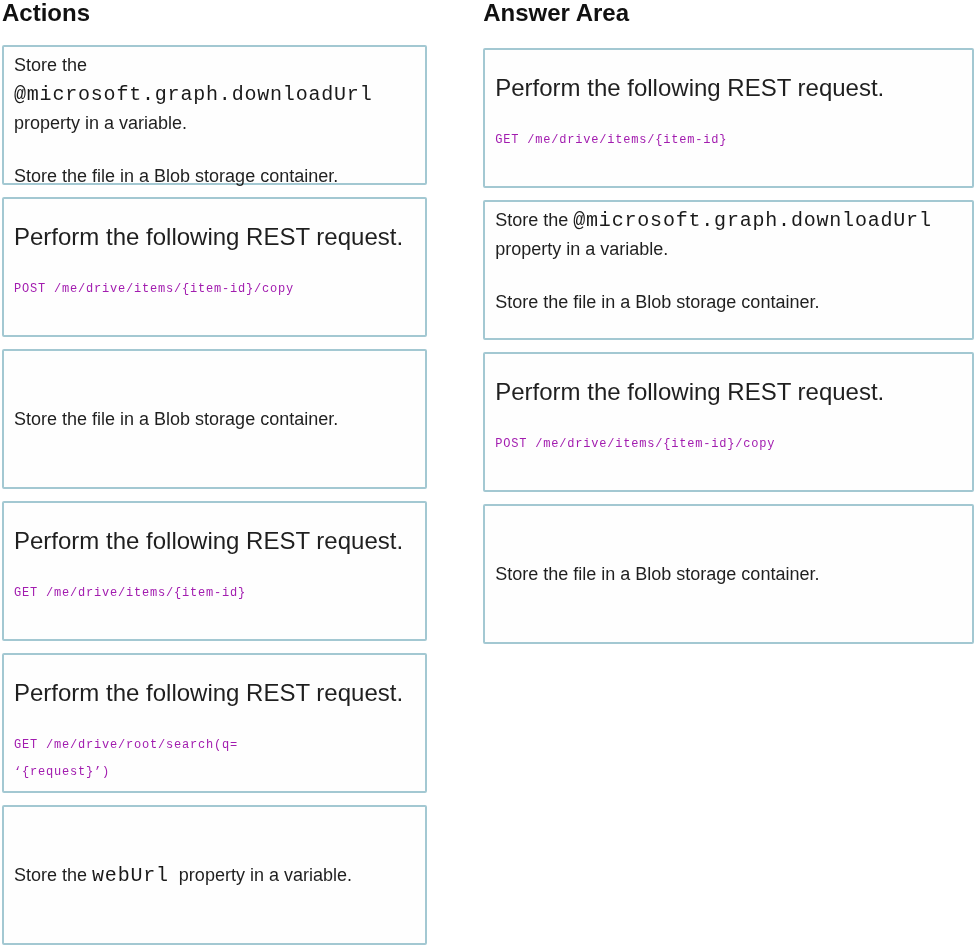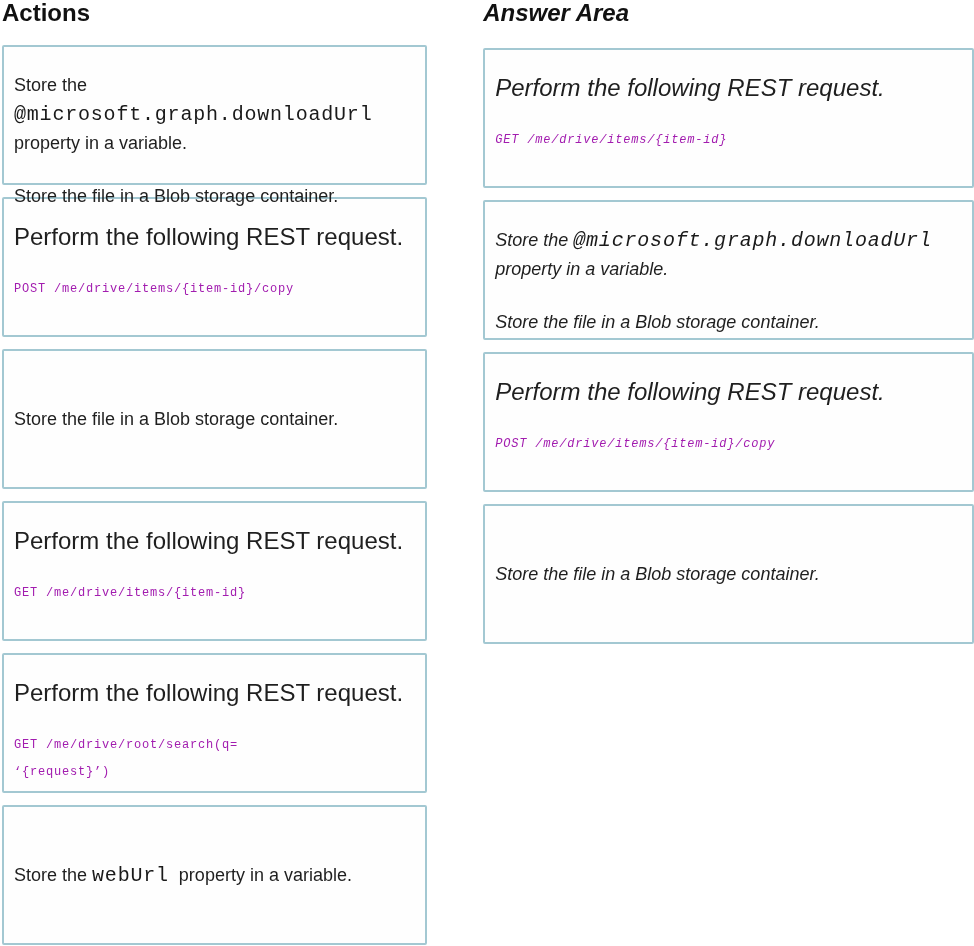--- a/index.html
+++ b/index.html
@@ -28,21 +28,20 @@
     display: flex;
     flex-direction: column;
   }
   .col-actions {
     width: 480px;
     margin-left: 2px;
   }
   .col-answer {
     width: 554px;
     margin-left: 13px;
-    font-style: italic;
   }
   h2.col-title {
     margin: 0;
     font-size: 24px;
     font-weight: bold;
     line-height: 26px;
     color: #111111;
   }
   .col-actions h2.col-title { margin-bottom: 19px; }
   .col-answer  h2.col-title { margin-bottom: 22px; }
@@ -51,21 +50,21 @@
     width: 100%;
     height: 140px;
     border: 2px solid var(--card-border);
     border-radius: 2px;
     margin-bottom: 12px;
     background: #fefefe;
     flex-shrink: 0;
   }
 
   
-  .card.two-para { padding: 24px 10px 0 10px; }
+  .card.two-para { padding: 4px 10px 0 10px; }
   .card.two-para p {
     margin: 0;
     font-size: 18px;
     line-height: 29px;
     white-space: pre-wrap;
   }
   .card.two-para p + p { margin-top: 24px; }
 
   .card.request { padding: 24px 10px 0 10px; }
   .card.request p {

